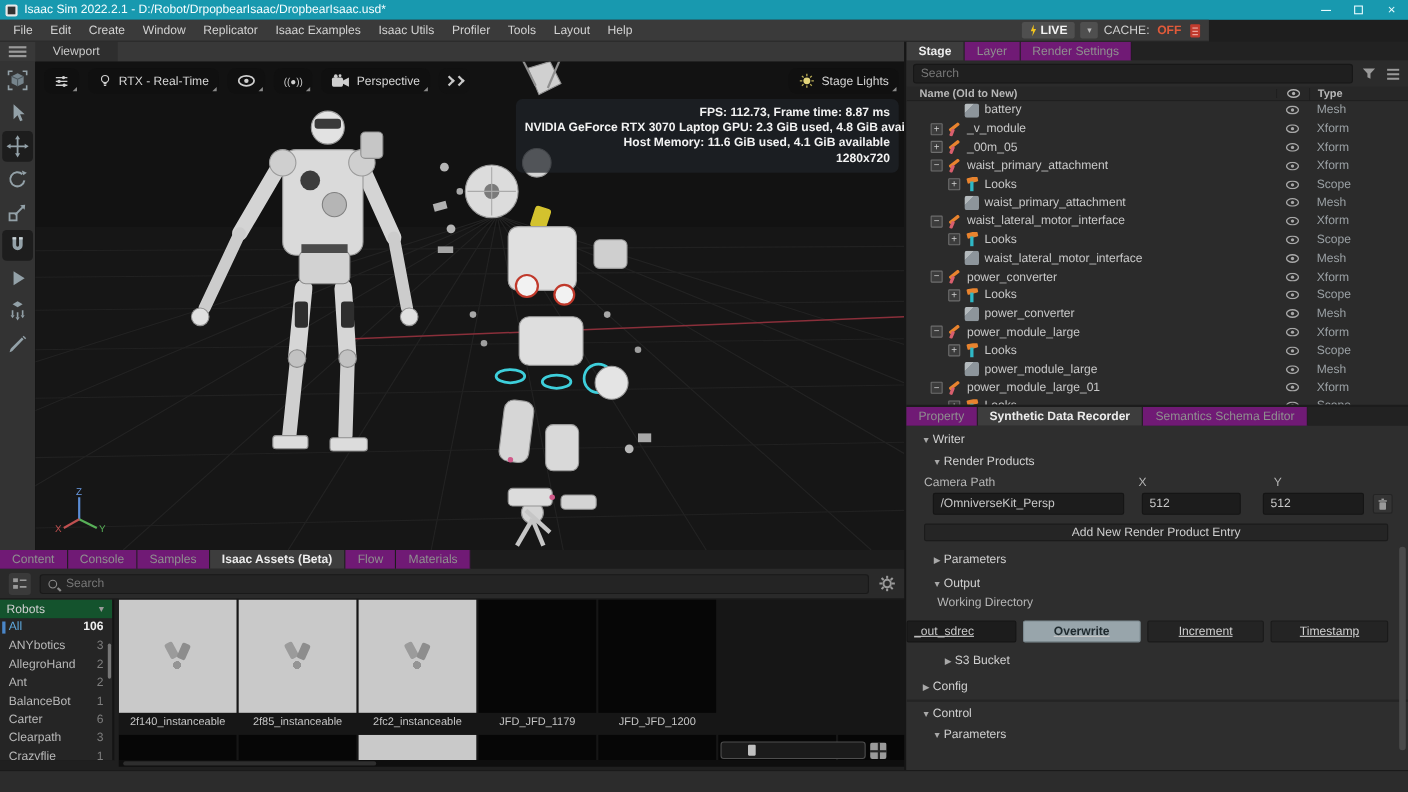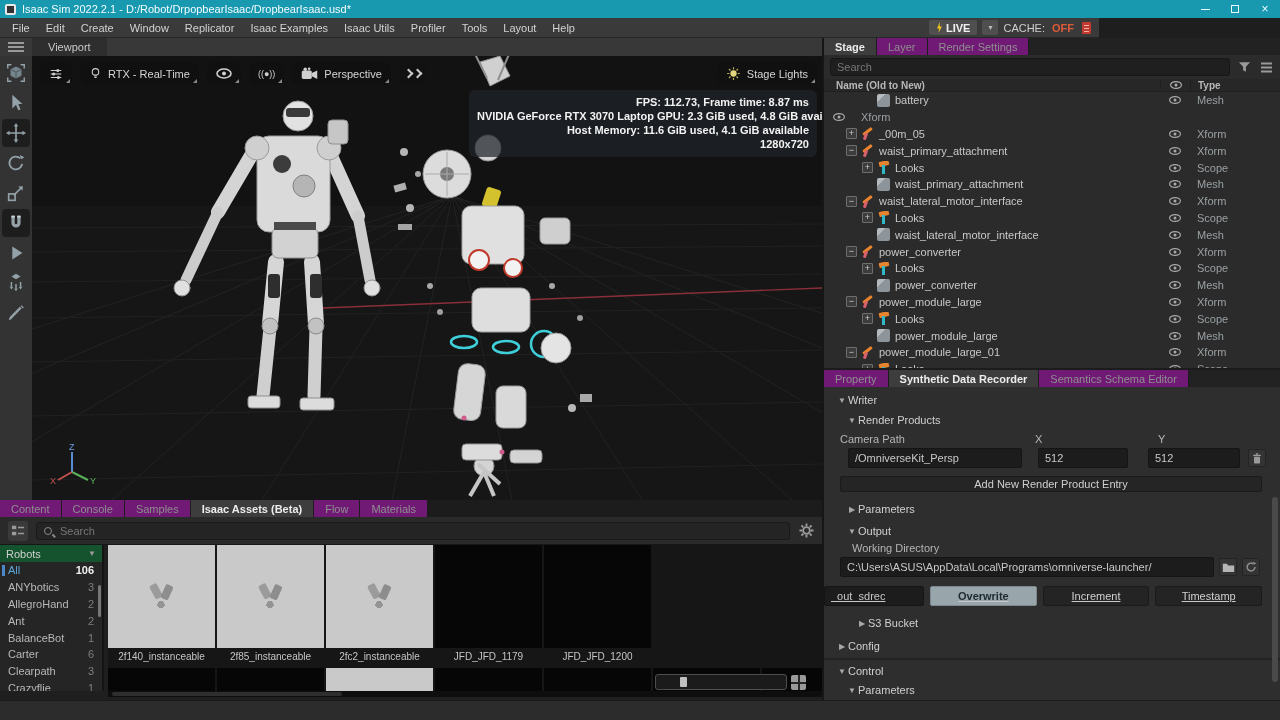--- a/index.html
+++ b/index.html
@@ -546,20 +546,25 @@
             </div>
             <span class="trow-eye">
               <svg width="12" height="8" viewBox="0 0 12 8">
                 <ellipse cx="6" cy="4" rx="5.4" ry="3.4" fill="none" stroke="#a8a8a8" stroke-width="1.2"></ellipse>
                 <circle cx="6" cy="4" r="1.5" fill="#a8a8a8"></circle>
               </svg>
             </span>
             <span class="trow-type">Mesh</span>
           </div>
           <div class="trow">
+            <div class="trow-name" style="padding-left: 22px;">
+              <span class="twisty m-plus"></span>
+              <span class="ticon m-xform"></span>
+              <span class="tlabel">_v_module</span>
+            </div>
             <span class="trow-eye">
               <svg width="12" height="8" viewBox="0 0 12 8">
                 <ellipse cx="6" cy="4" rx="5.4" ry="3.4" fill="none" stroke="#a8a8a8" stroke-width="1.2"></ellipse>
                 <circle cx="6" cy="4" r="1.5" fill="#a8a8a8"></circle>
               </svg>
             </span>
             <span class="trow-type">Xform</span>
           </div>
           <div class="trow">
             <div class="trow-name" style="padding-left: 22px;">
@@ -812,34 +817,20 @@
         <div class="add-btn">Add New Render Product Entry</div>
         <div class="collapse-row lv2" style="margin-top:8px;">
           <span class="tri">▶</span>
           <span>Parameters</span>
         </div>
         <div class="collapse-row lv2" style="margin-top:4px;">
           <span class="tri">▼</span>
           <span>Output</span>
         </div>
         <div class="field-label" style="margin-top:2px;padding-left:28px;">Working Directory</div>
-        <div class="frow" style="margin-top:2px;padding-left:16px;padding-right:20px;gap:5px;">
-          <input class="tinput" style="flex: 1 1 0%;" type="text" value="C:\Users\ASUS\AppData\Local\Programs\omniverse-launcher/">
-          <span class="sq-btn">
-            <svg width="13" height="11" viewBox="0 0 16 13">
-                <path d="M1 2h5l1.5 2H15v8H1Z" fill="#b5b5b5"></path>
-              </svg>
-          </span>
-          <span class="sq-btn">
-            <svg width="12" height="12" viewBox="0 0 16 16">
-                <path d="M13.2 8A5.2 5.2 0 1 1 11 3.8" stroke="#8f8f8f" stroke-width="2" fill="none"></path>
-                <polygon points="10.8,1 11.6,5.4 15,3" fill="#8f8f8f"></polygon>
-              </svg>
-          </span>
-        </div>
         <div class="frow" style="margin-top:9px;padding-left:0;padding-right:18px;gap:6px;text-decoration:underline;">
           <input class="tinput" style="width: 100px;" type="text" value="_out_sdrec">
           <span class="btn-dark btn-sel" style="flex:1;">Overwrite</span>
           <span class="btn-dark" style="flex:1;">Increment</span>
           <span class="btn-dark" style="flex:1;">Timestamp</span>
         </div>
         <div class="collapse-row lv3" style="margin-top:8px;">
           <span class="tri">▶</span>
           <span>S3 Bucket</span>
         </div>

